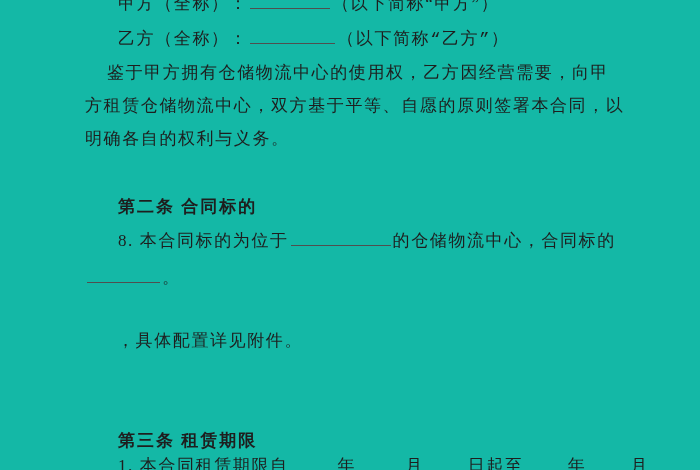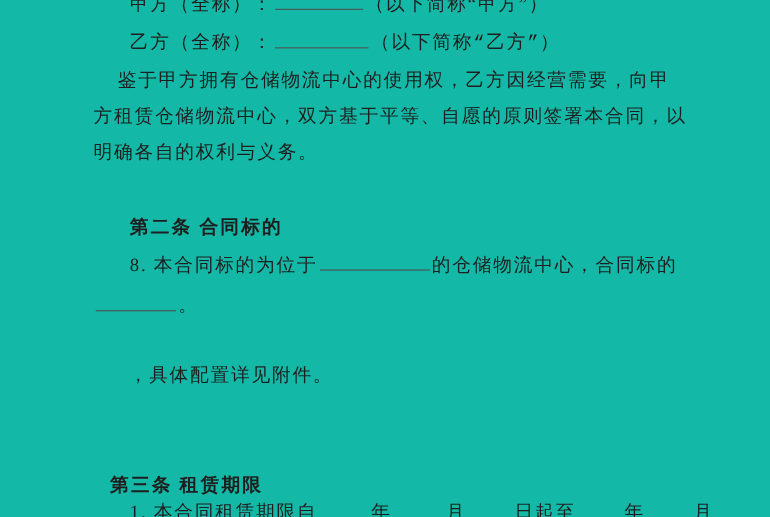--- a/index.html
+++ b/index.html
@@ -79,21 +79,21 @@
     <span>8. 本合同标的为位于</span><span class="blank w100"></span><span>的仓储物流中心，合同标的</span>
   </div>
   <div class="line" style="left:85px; top:267px;">
     <span class="blank w73"></span><span>。</span>
   </div>
 
   <div class="line" style="left:85px; top:330px;margin-left:32px;">
     <span>，具体配置详见附件。</span>
   </div>
 
-  <div class="line bold" style="left:100px; top:430px;">
+  <div class="line bold" style="left:118px; top:430px;">
     <span>第三条 租赁期限</span>
   </div>
 
   <div class="line" style="left:118px; top:455px;">
     <span>1. 本合同租赁期限自</span><span class="blank w45"></span><span>年</span><span class="blank w45"></span><span>月</span><span class="blank w40"></span><span>日起至</span><span class="blank w40"></span><span>年</span><span class="blank w40"></span><span>月</span>
   </div>
 
 </div>
 
 </body></html>

